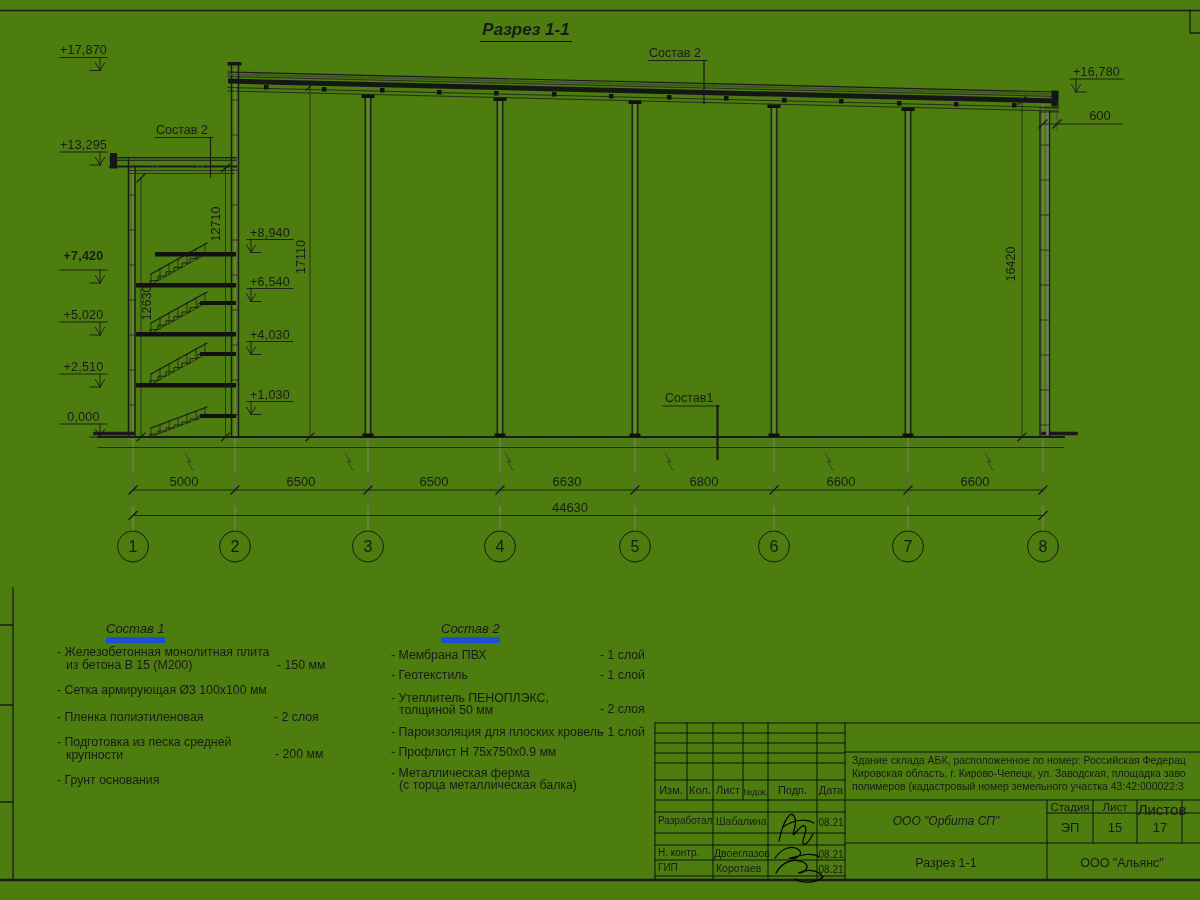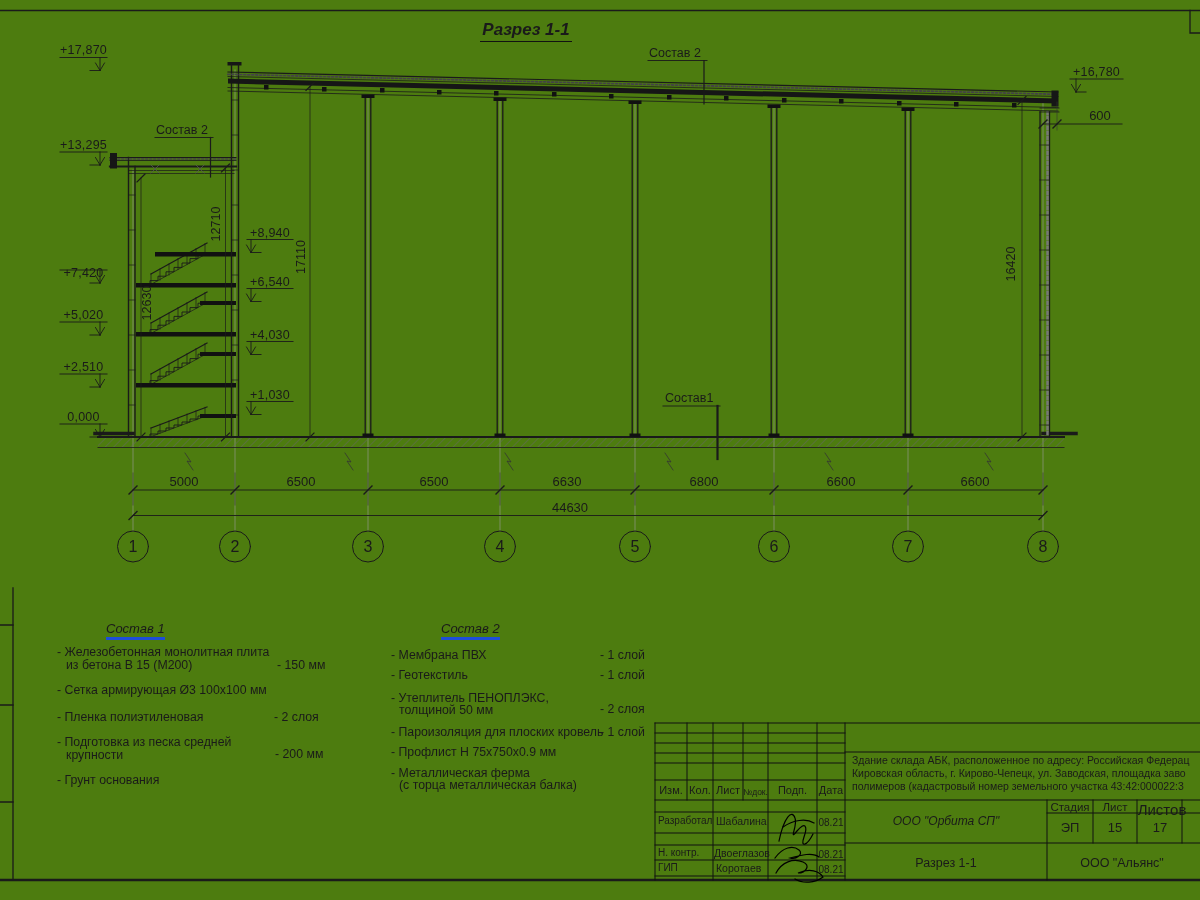--- a/index.html
+++ b/index.html
@@ -7,21 +7,21 @@
          font-family:"Liberation Sans",sans-serif;color:#1a1a1a;}
   #linework{position:absolute;left:0;top:0;z-index:1;}
   .t{position:absolute;z-index:2;white-space:nowrap;font-family:"Liberation Sans",sans-serif;color:#1a1a1a;}
   .ctr{text-align:center;}
   .rot{transform:rotate(-90deg);transform-origin:center center;}
   .elev{font-size:12.5px;letter-spacing:.2px;}
   .dim{font-size:13px;}
   .vdim{font-size:12.5px;width:60px;}
   .bub{font-size:16px;width:30px;}
   .leg{font-size:12.3px;}
-  .leghead{font-size:13px;font-style:italic;border-bottom:3px solid #1d4ed8;padding-bottom:1px;}
+  .leghead{font-size:13px;font-style:italic;border-bottom:6px solid #1d4ed8;padding-bottom:1px;}
   .tb{font-size:10.5px;}
   .callout{font-size:12.5px;}
   #title-main{font-size:17px;font-weight:bold;font-style:italic;border-bottom:1.6px solid #111;padding-bottom:1px;}
 </style>
 </head>
 <body>
 
 <div id="sheet">
 
 <svg id="linework" width="1200" height="900" viewBox="0 0 1200 900" stroke="#1a1a1a" fill="none" stroke-linecap="square">
@@ -260,21 +260,21 @@
 </svg>
 
 <div id="title-main" class="t ctr" style="left:480px;top:20px;width:92px;">Разрез 1-1</div>
 
 <div class="t callout" style="left:649px;top:46px;">Состав 2</div>
 <div class="t callout" style="left:156px;top:123px;">Состав 2</div>
 <div class="t callout" style="left:665px;top:391px;">Состав1</div>
 
 <div class="t elev ctr" style="left:60px;top:43px;width:47px;">+17,870</div>
 <div class="t elev ctr" style="left:60px;top:138px;width:47px;">+13,295</div>
-<div class="t elev ctr" style="left:60px;top:266px;width:47px;">+7,420</div>
+<div class="t elev ctr" style="left:60px;top:249px;width:47px;font-weight:bold;">+7,420</div>
 <div class="t elev ctr" style="left:60px;top:308px;width:47px;">+5,020</div>
 <div class="t elev ctr" style="left:60px;top:360px;width:47px;">+2,510</div>
 <div class="t elev ctr" style="left:60px;top:410px;width:47px;">0,000</div>
 
 <div class="t elev ctr" style="left:247px;top:225.5px;width:46px;">+8,940</div>
 <div class="t elev ctr" style="left:247px;top:274.5px;width:46px;">+6,540</div>
 <div class="t elev ctr" style="left:247px;top:327.5px;width:46px;">+4,030</div>
 <div class="t elev ctr" style="left:247px;top:387.5px;width:46px;">+1,030</div>
 
 <div class="t elev ctr" style="left:1070px;top:65px;width:53px;">+16,780</div>
@@ -322,21 +322,21 @@
 <div class="t leg" style="left:600px;top:668px;">- 1 слой</div>
 <div class="t leg" style="left:391px;top:691px;">- Утеплитель ПЕНОПЛЭКС,</div>
 <div class="t leg" style="left:399px;top:703px;">толщиной 50 мм</div>
 <div class="t leg" style="left:600px;top:702px;">- 2 слоя</div>
 <div class="t leg" style="left:391px;top:725px;">- Пароизоляция для плоских кровель</div>
 <div class="t leg" style="left:600px;top:725px;">- 1 слой</div>
 <div class="t leg" style="left:391px;top:745px;">- Профлист Н 75х750х0.9 мм</div>
 <div class="t leg" style="left:391px;top:766px;">- Металлическая ферма</div>
 <div class="t leg" style="left:399px;top:778px;">(с торца металлическая балка)</div>
 
-<div class="t tb" style="left:852px;top:754px;">Здание склада АБК, расположенное по адресу: Российская Федерац</div>
+<div class="t tb" style="left:852px;top:754px;">Здание склада АБК, расположенное по номер: Российская Федерац</div>
 <div class="t tb" style="left:852px;top:767px;">Кировская область, г. Кирово-Чепецк, ул. Заводская, площадка заво</div>
 <div class="t tb" style="left:852px;top:780px;">полимеров (кадастровый номер земельного участка 43:42:000022:3</div>
 
 <div class="t ctr" style="left:655px;top:784px;width:32px;font-size:11px;">Изм.</div>
 <div class="t ctr" style="left:687px;top:784px;width:26px;font-size:11px;">Кол.</div>
 <div class="t ctr" style="left:713px;top:784px;width:30px;font-size:11px;">Лист</div>
 <div class="t ctr" style="left:743px;top:787px;width:25px;font-size:8.5px;">№док.</div>
 <div class="t ctr" style="left:768px;top:784px;width:49px;font-size:11px;">Подп.</div>
 <div class="t ctr" style="left:817px;top:784px;width:28px;font-size:11px;">Дата</div>
 

